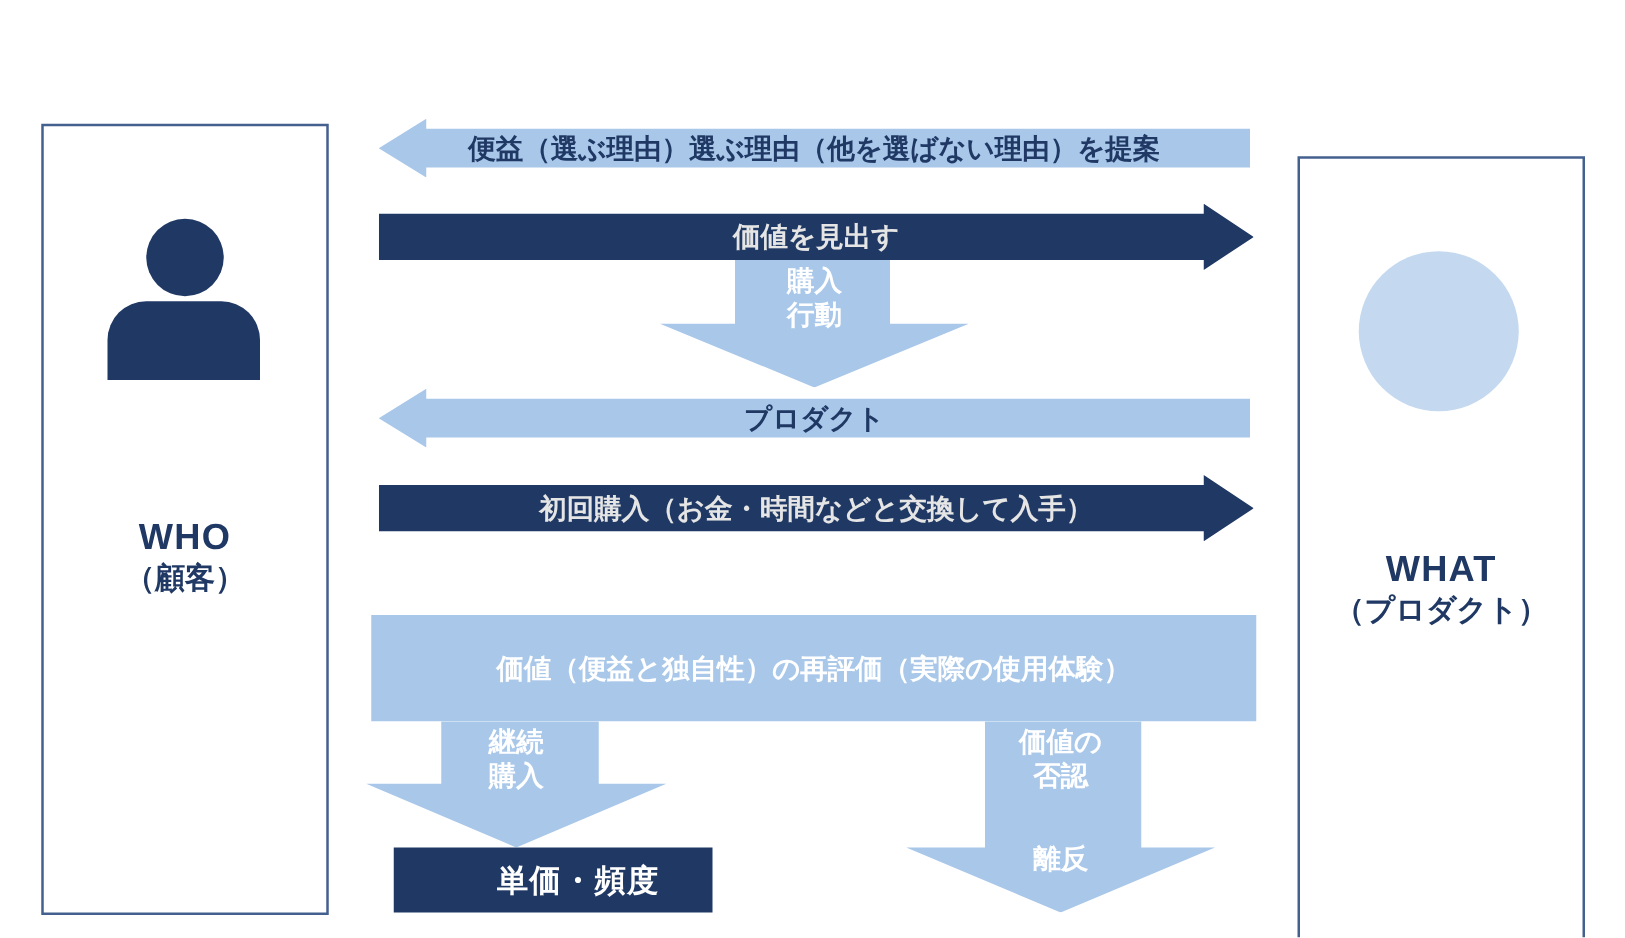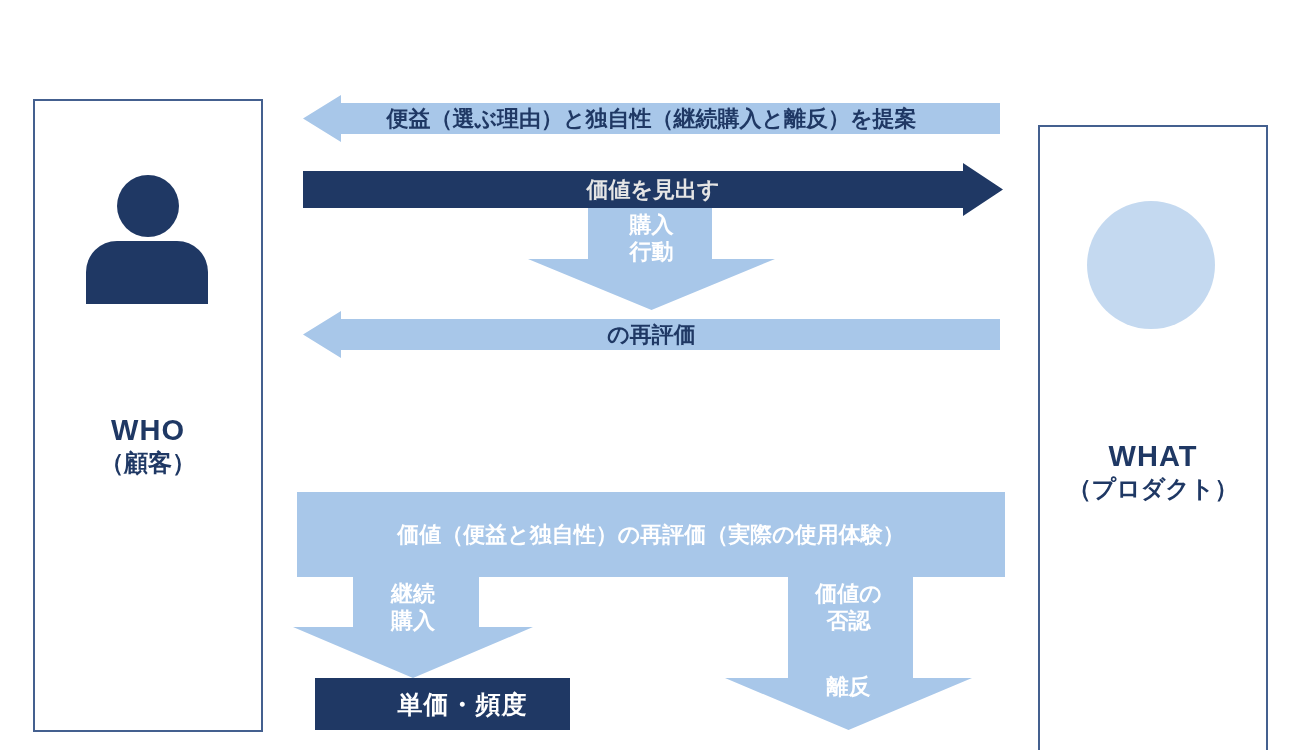--- a/index.html
+++ b/index.html
@@ -93,38 +93,41 @@
 
   <div class="side-box what-box">
     <div class="product-circle"></div>
     <div class="box-label">
       <div class="main">WHAT</div>
       <div class="sub">（プロダクト）</div>
     </div>
   </div>
 
   <div class="h-arrow arr-left arr-proposal">
-    <span>便益（選ぶ理由）と独自性（継続購入と離反）を提案</span>
+    <span>便益（選ぶ理由）選ぶ理由（他を選ばない理由）を提案</span>
   </div>
 
   <div class="h-arrow arr-right arr-findvalue">
     <span>価値を見出す</span>
   </div>
 
   <div class="v-arrow arr-purchase-action">
     <div class="stack">
       <div>購入</div>
       <div>行動</div>
     </div>
   </div>
 
   <div class="h-arrow arr-left arr-product">
-    <span>の再評価</span>
+    <span>プロダクト</span>
   </div>
 
+  <div class="h-arrow arr-right arr-firstbuy">
+    <span>初回購入（お金・時間などと交換して入手）</span>
+  </div>
 
   <div class="reeval-bar">
     <span>価値（便益と独自性）の再評価（実際の使用体験）</span>
   </div>
 
   <div class="v-arrow arr-continue">
     <div class="stack">
       <div>継続</div>
       <div>購入</div>
     </div>

